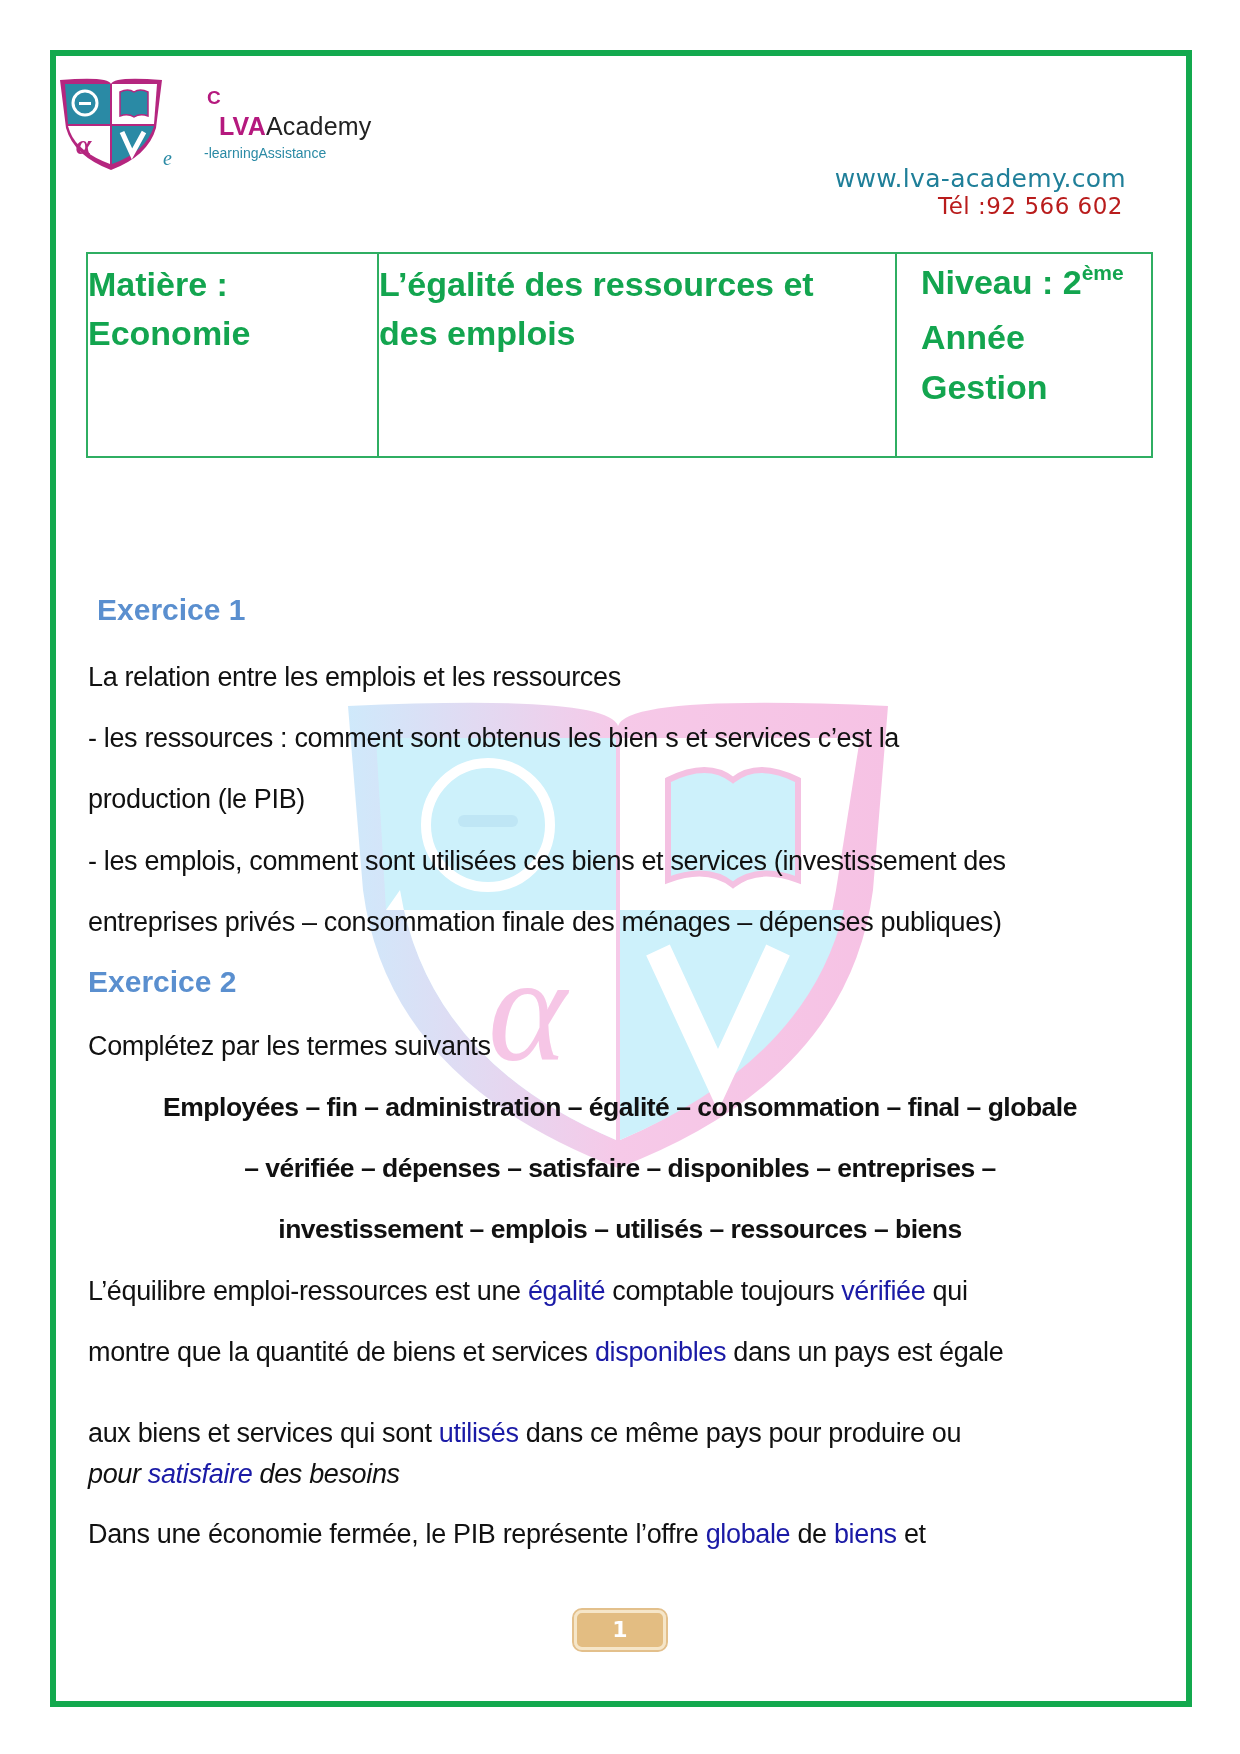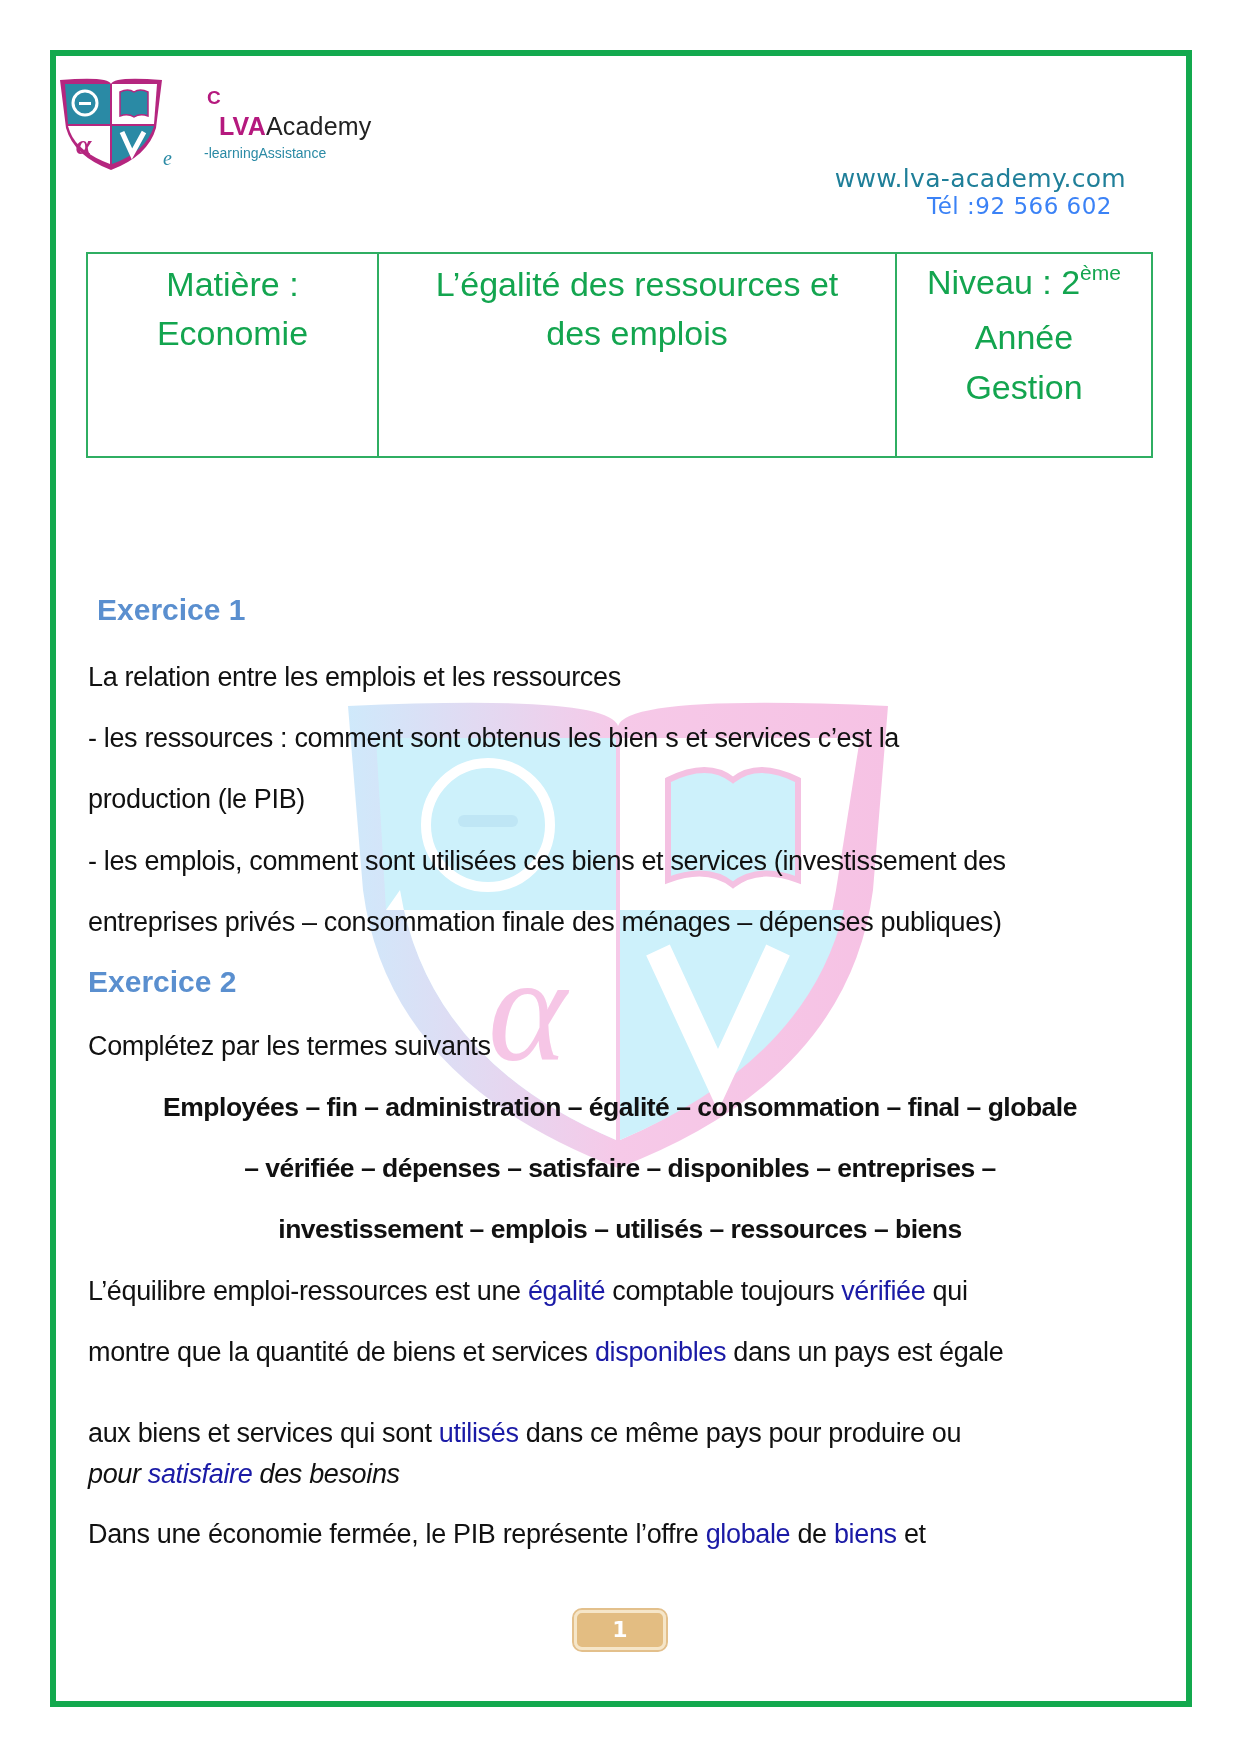--- a/index.html
+++ b/index.html
@@ -17,31 +17,31 @@
   
   .logo { position: absolute; left: 58px; top: 76px; width: 106px; height: 94px; }
   .brand-c { position: absolute; left: 207px; top: 88px; font-size: 19px; font-weight: bold; color: #b5197e; line-height: 1; }
   .brand-main { position: absolute; left: 219px; top: 114px; font-size: 25px; line-height: 1; letter-spacing: 0.2px; }
   .brand-lva { color: #b5197e; font-weight: bold; }
   .brand-academy { color: #222222; }
   .brand-sub { position: absolute; left: 204px; top: 146px; font-size: 14px; color: #2a8aa5; line-height: 1; }
   .brand-e { position: absolute; left: 163px; top: 148px; font-family: "Liberation Serif", serif; font-style: italic; font-size: 20px; color: #2a8aa5; line-height: 1; }
 
   .site-url { position: absolute; right: 114px; top: 166px; font-size: 25px; color: #1f7f99; line-height: 1; letter-spacing: 0.3px; font-family: "DejaVu Sans", sans-serif; transform-origin: right; }
-  .site-tel { position: absolute; right: 128px; top: 195px; font-size: 23px; color: #3b82f6; line-height: 1; letter-spacing: 0.5px; font-family: "DejaVu Sans", sans-serif; }
+  .site-tel { position: absolute; right: 117px; top: 195px; font-size: 23px; color: #b91c1c; line-height: 1; letter-spacing: 0.5px; font-family: "DejaVu Sans", sans-serif; }
 
   
   .header-table {
     position: absolute; left: 86px; top: 252px; width: 1067px; height: 206px;
     border: 2px solid #2fae62; box-sizing: border-box; display: flex;
   }
-  .hcell { box-sizing: border-box; color: #13a54f; font-weight: normal; text-align: center; font-size: 34px; line-height: 49px; padding-top: 6px; }
+  .hcell { box-sizing: border-box; color: #13a54f; font-weight: bold; text-align: left; font-size: 34px; line-height: 49px; padding-top: 6px; }
   .hcell-1 { width: 291px; border-right: 2px solid #2fae62; }
   .hcell-2 { width: 518px; border-right: 2px solid #2fae62; }
-  .hcell-3 { flex: 1; line-height: 50px; padding-top: 3px; }
+  .hcell-3 { flex: 1; line-height: 50px; padding-top: 3px; margin-left: 24px; }
   .hcell sup { font-size: 21px; vertical-align: 0; position: relative; top: -14px; }
   .hline { display: block; white-space: nowrap; }
 
   
   .line { position: absolute; left: 88px; font-size: 27px; line-height: 32px; white-space: nowrap; letter-spacing: -0.35px; color: #111; }
   .heading { font-weight: bold; color: #5a8fcf; font-size: 30px; letter-spacing: 0; }
   .bold-line { left: 0; width: 1240px; text-align: center; font-weight: bold; font-size: 26.5px; letter-spacing: -0.5px; }
   .fill { color: #1a1aa6; }
 
   

